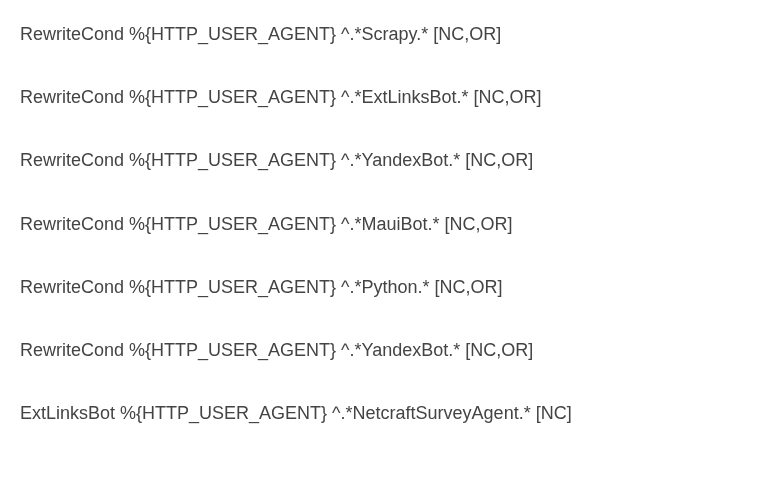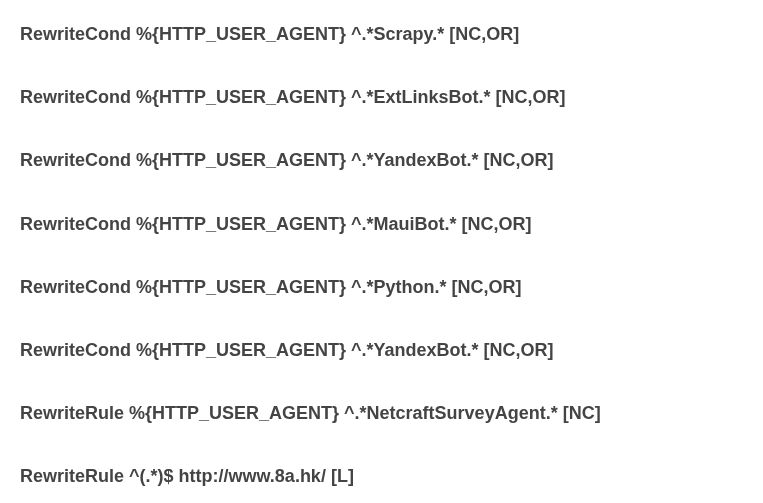--- a/index.html
+++ b/index.html
@@ -12,28 +12,27 @@
     font-size: 18px;
     color: #444444;
     line-height: 1.4;
   }
   .content {
     padding: 22px 20px 0 20px;
   }
   .line {
     margin-bottom: 38px;
     white-space: nowrap;
-    font-weight: 700;
+    font-weight: 400;
   }
 </style>
 </head>
 <body>
 
 <div class="content">
   <div class="line">RewriteCond %{HTTP_USER_AGENT} ^.*Scrapy.* [NC,OR]</div>
   <div class="line">RewriteCond %{HTTP_USER_AGENT} ^.*ExtLinksBot.* [NC,OR]</div>
   <div class="line">RewriteCond %{HTTP_USER_AGENT} ^.*YandexBot.* [NC,OR]</div>
   <div class="line">RewriteCond %{HTTP_USER_AGENT} ^.*MauiBot.* [NC,OR]</div>
   <div class="line">RewriteCond %{HTTP_USER_AGENT} ^.*Python.* [NC,OR]</div>
   <div class="line">RewriteCond %{HTTP_USER_AGENT} ^.*YandexBot.* [NC,OR]</div>
-  <div class="line">RewriteRule %{HTTP_USER_AGENT} ^.*NetcraftSurveyAgent.* [NC]</div>
-  <div class="line">RewriteRule ^(.*)$ http://www.8a.hk/ [L]</div>
+  <div class="line">ExtLinksBot %{HTTP_USER_AGENT} ^.*NetcraftSurveyAgent.* [NC]</div>
 </div>
 
 </body></html>

